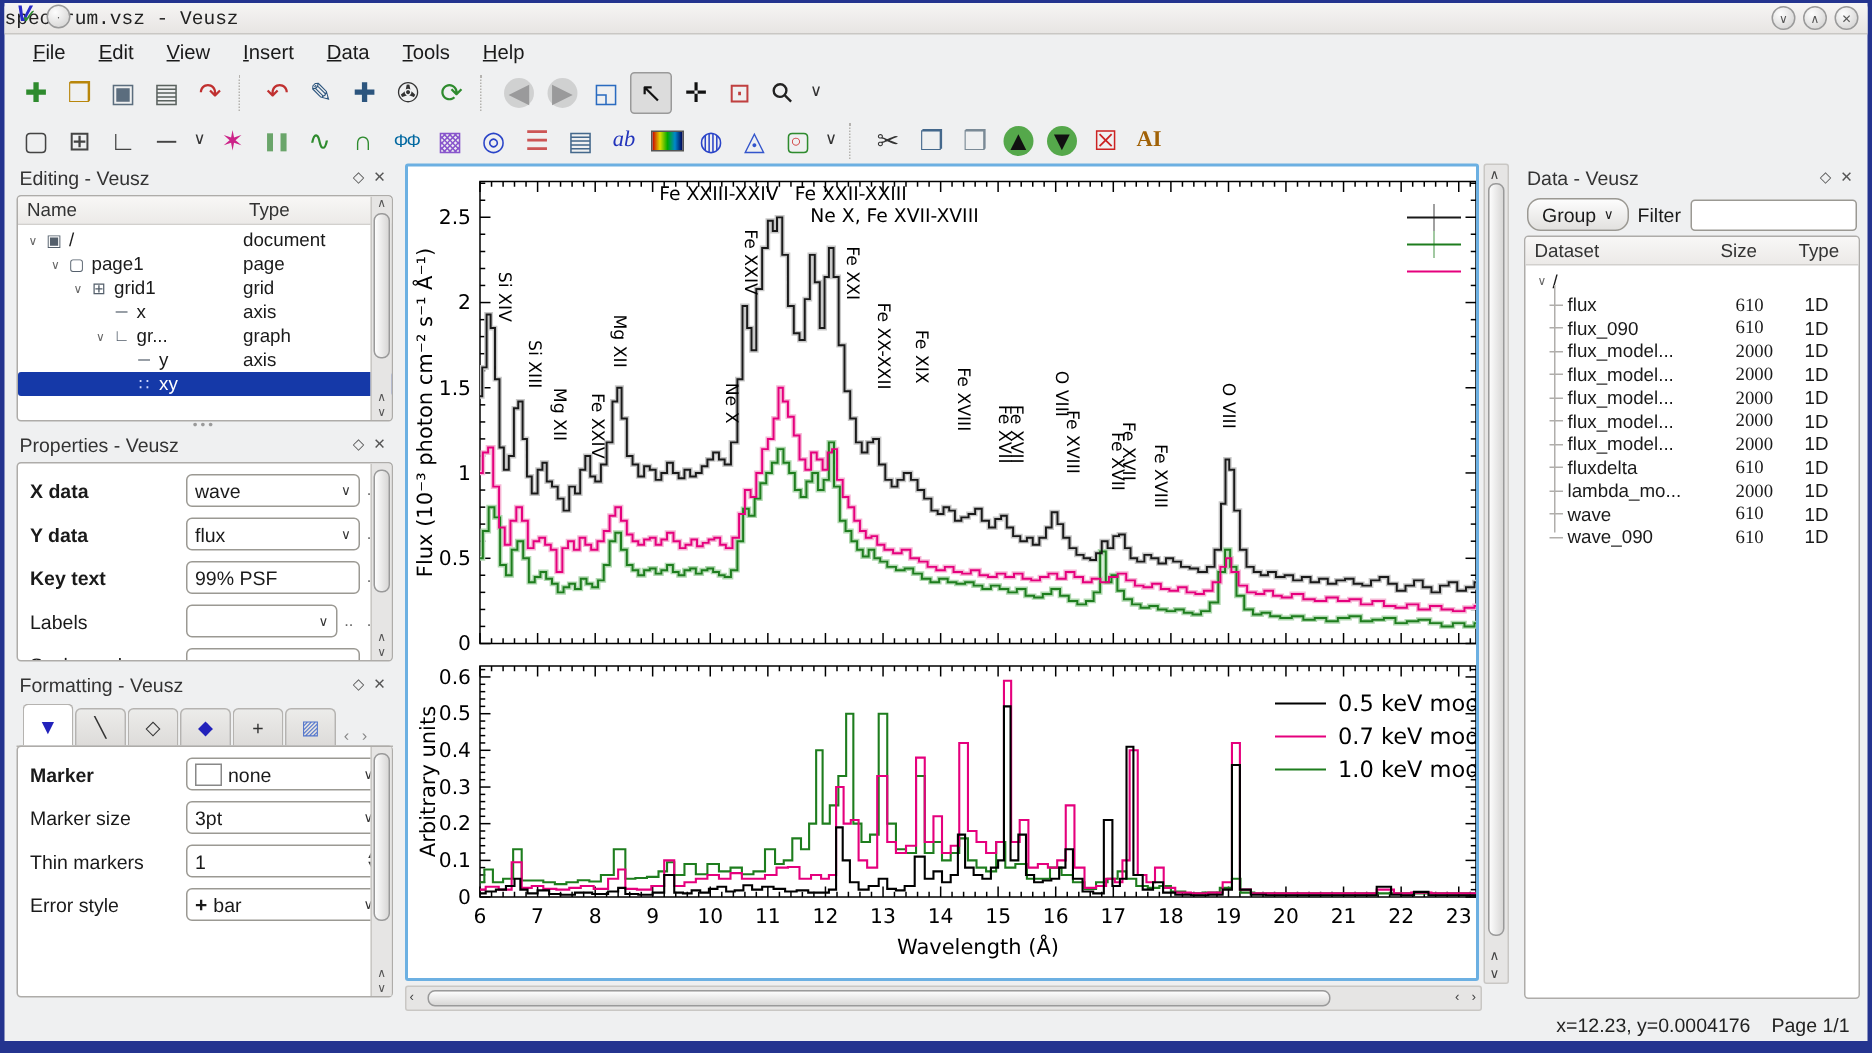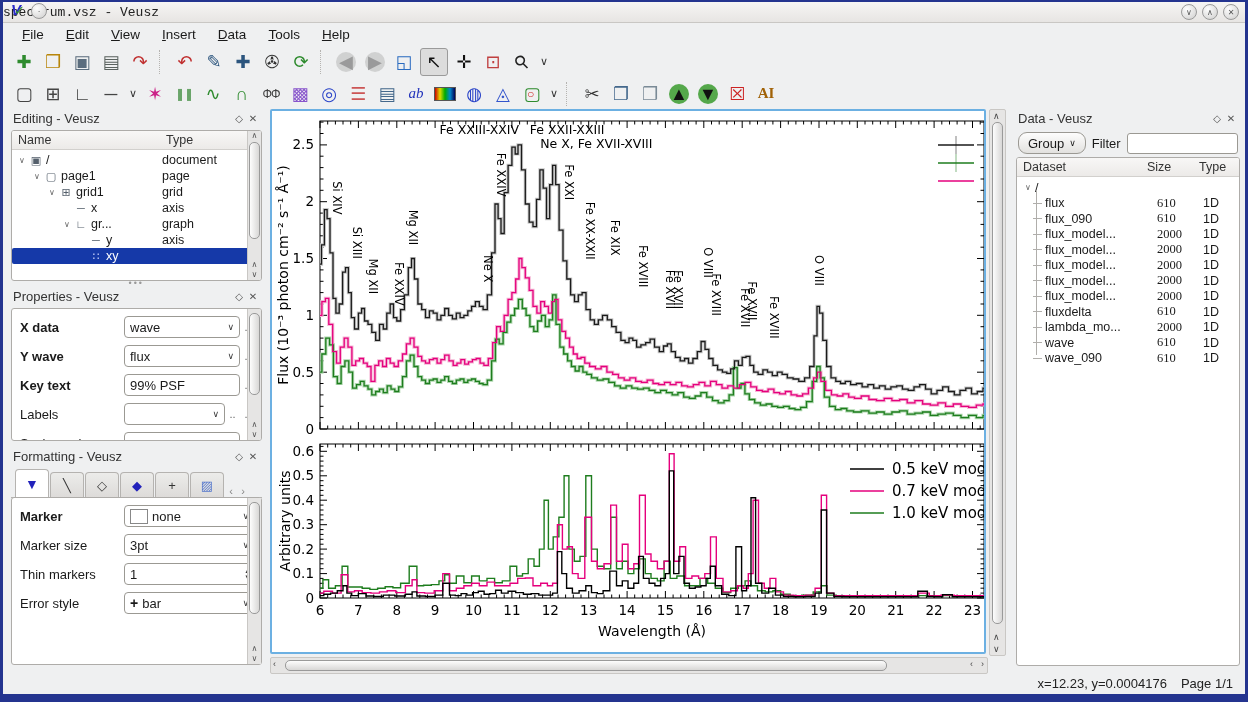--- a/index.html
+++ b/index.html
@@ -237,21 +237,21 @@
       <div class="tbtn small">
         <span class="g" style="color: rgb(106, 165, 106);">❚❚</span>
       </div>
       <div class="tbtn">
         <span class="g" style="color: rgb(46, 139, 46);">∿</span>
       </div>
       <div class="tbtn">
         <span class="g" style="color: rgb(46, 139, 46);">∩</span>
       </div>
       <div class="tbtn small">
-        <span class="g" style="color: #404040;">ΦΦ</span>
+        <span class="g" style="color: #0369a1;">ΦΦ</span>
       </div>
       <div class="tbtn">
         <span class="g" style="color: rgb(136, 85, 204);">▩</span>
       </div>
       <div class="tbtn">
         <span class="g" style="color: rgb(42, 68, 200);">◎</span>
       </div>
       <div class="tbtn">
         <span class="g" style="color: rgb(204, 85, 85);">☰</span>
       </div>
@@ -384,21 +384,21 @@
     <div class="inset" id="props-body">
         <div class="prow">
           <span class="plabel b">X data</span>
           <span class="combo">
             <span class="cval">wave</span>
             <span class="carr">∨</span>
           </span>
           <span class="mini">..</span>
         </div>
         <div class="prow">
-          <span class="plabel b">Y wave</span>
+          <span class="plabel b">Y data</span>
           <span class="combo">
             <span class="cval">flux</span>
             <span class="carr">∨</span>
           </span>
           <span class="mini">..</span>
         </div>
         <div class="prow">
           <span class="plabel b">Key text</span>
           <span class="tinput">
             <span class="val">99% PSF</span>

